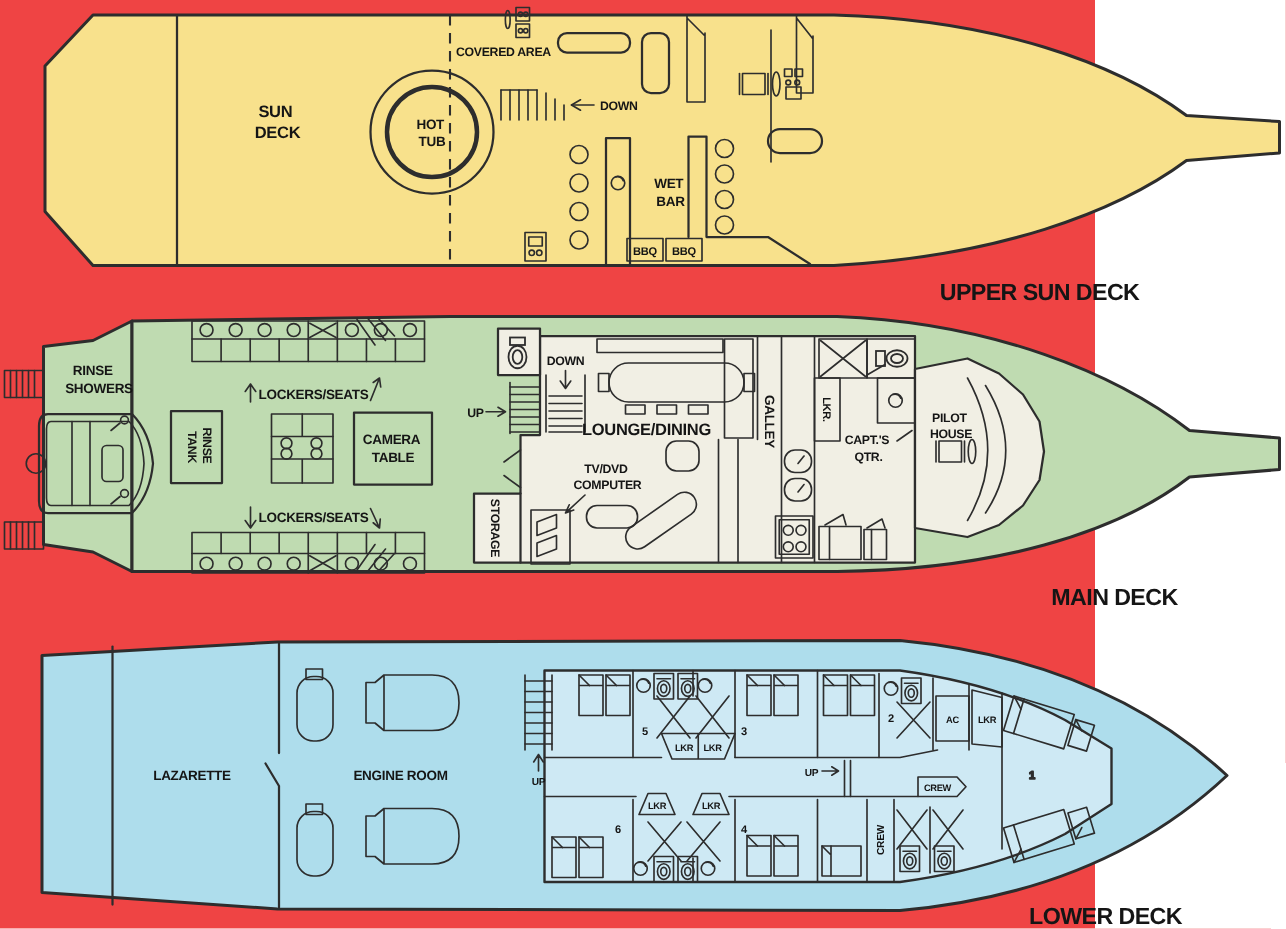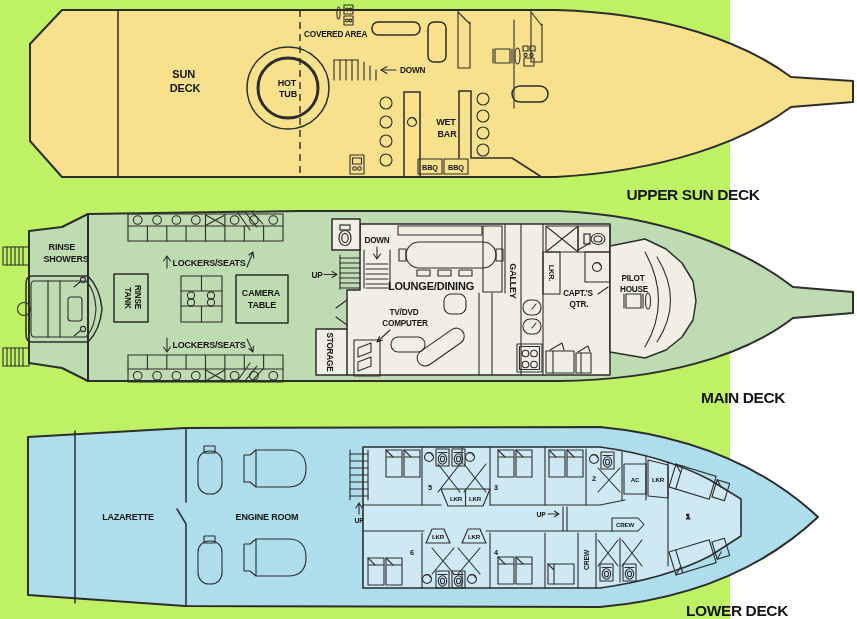--- a/index.html
+++ b/index.html
@@ -1,16 +1,16 @@
 <!DOCTYPE html>
 <html><head>
 <meta charset="utf-8">
 <style>
   html,body{margin:0;padding:0;background:#fff}
-  .stage{width:730px;height:619px;position:relative;background:#bef264}
+  .stage{width:730px;height:619px;position:relative;background:#ef4444}
   svg{display:block}
   
   .o {fill:none;stroke:#2d2d2d;stroke-width:1.5;stroke-linejoin:round;stroke-linecap:round}
   .o1{fill:none;stroke:#2d2d2d;stroke-width:1.1;stroke-linejoin:round;stroke-linecap:round}
   .hull{stroke:#2d2d2d;stroke-width:2;stroke-linejoin:round}
   .room{fill:#F1EFE4;stroke:#2d2d2d;stroke-width:1.5;stroke-linejoin:round}
   .fxg{fill:#F1EFE4;stroke:#2d2d2d;stroke-width:1.2}
   .dash{fill:none;stroke:#2d2d2d;stroke-width:1.4;stroke-dasharray:7 5}
   .thick{fill:none;stroke:#2d2d2d;stroke-width:3}
   text{font-family:"Liberation Sans","DejaVu Sans",sans-serif;font-weight:bold;fill:#151515;letter-spacing:-0.2px}

